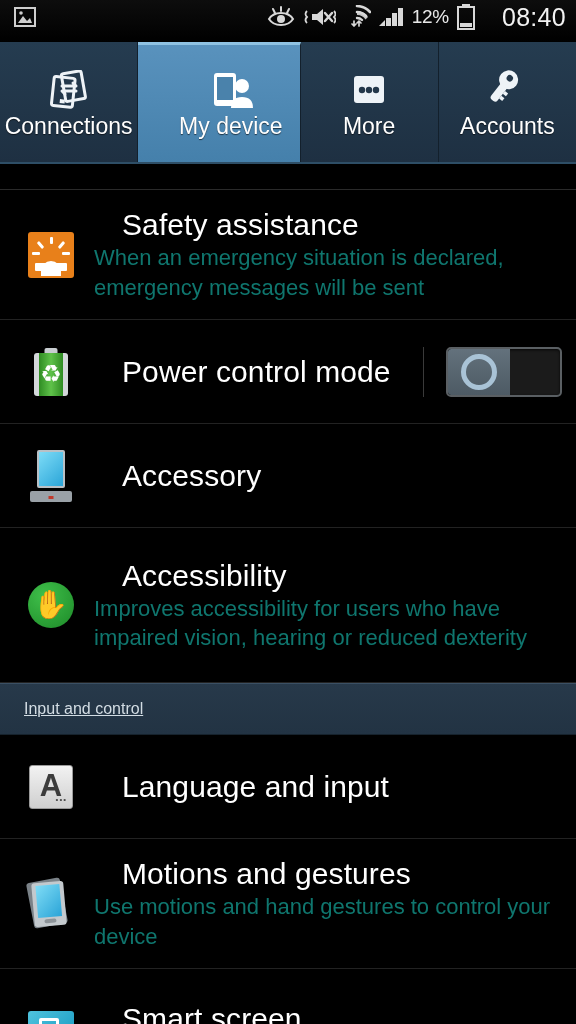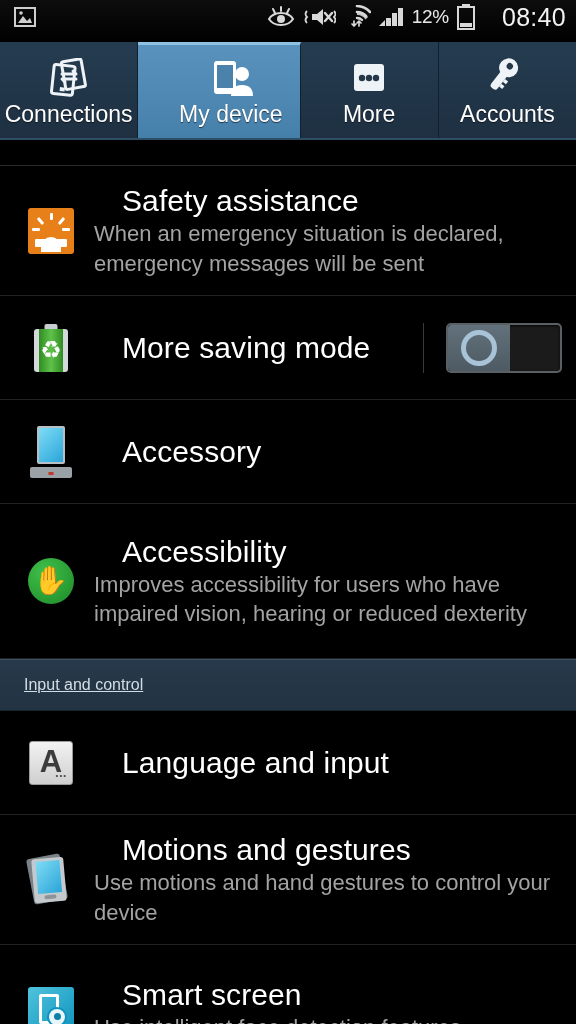--- a/index.html
+++ b/index.html
@@ -24,21 +24,21 @@
     color:#e8e8e8;font-size:19px;letter-spacing:-.3px;
     margin-left:1px;margin-right:1px;
   }
   .sb-clock{
     color:#f2f2f2;font-size:25px;letter-spacing:.3px;
     margin-left:20px;font-weight:400;
   }
 
   
   .tabbar{
-    height:98px;width:100%;display:flex;
+    height:122px;width:100%;display:flex;
     background:#fdba74;
     border-bottom:2px solid #2e4e66;
   }
   .tab{
     flex:1;display:flex;flex-direction:column;
     align-items:center;justify-content:center;
     position:relative;
     background:linear-gradient(to bottom,#253c50 0%,#1e3042 100%);
     border-right:1px solid #13202c;
     padding-top:4px;
@@ -78,21 +78,21 @@
     width:62px;min-width:62px;display:flex;
     align-items:center;justify-content:center;
   }
   .row .txt{flex:1;padding-left:12px;padding-right:6px;}
   .row .title{
     color:#fff;font-size:30px;line-height:1.17;font-weight:400;
     letter-spacing:.1px;
     margin-left:28px;
   }
   .row .sub{
-    color:#a3a3a3;font-size:22px;line-height:1.33;margin-top:1px;
+    color:#0f766e;font-size:22px;line-height:1.33;margin-top:1px;
   }
   .row.tall{min-height:130px;}
   .row.xtall{min-height:155px;}
   .row.short{min-height:104px;}
 
   .section{
     background:linear-gradient(to bottom,#27394a 0%,#223343 100%);
     border-top:1px solid #3b5064;border-bottom:1px solid #16222c;
     height:52px;display:flex;align-items:center;padding-left:24px;
   }
@@ -374,21 +374,21 @@
   <div class="row short">
     <div class="icon-cell">
       <div class="ic ic-batt">
         <div class="cap"></div>
         <div class="body">
             <span class="rec">♻</span>
           </div>
       </div>
     </div>
     <div class="txt">
-      <div class="title">More saving mode</div>
+      <div class="title">Power control mode</div>
     </div>
     <div class="toggle-wrap">
       <div class="toggle">
         <div class="knob"></div>
       </div>
     </div>
   </div>
 
   <div class="row short">
     <div class="icon-cell">

